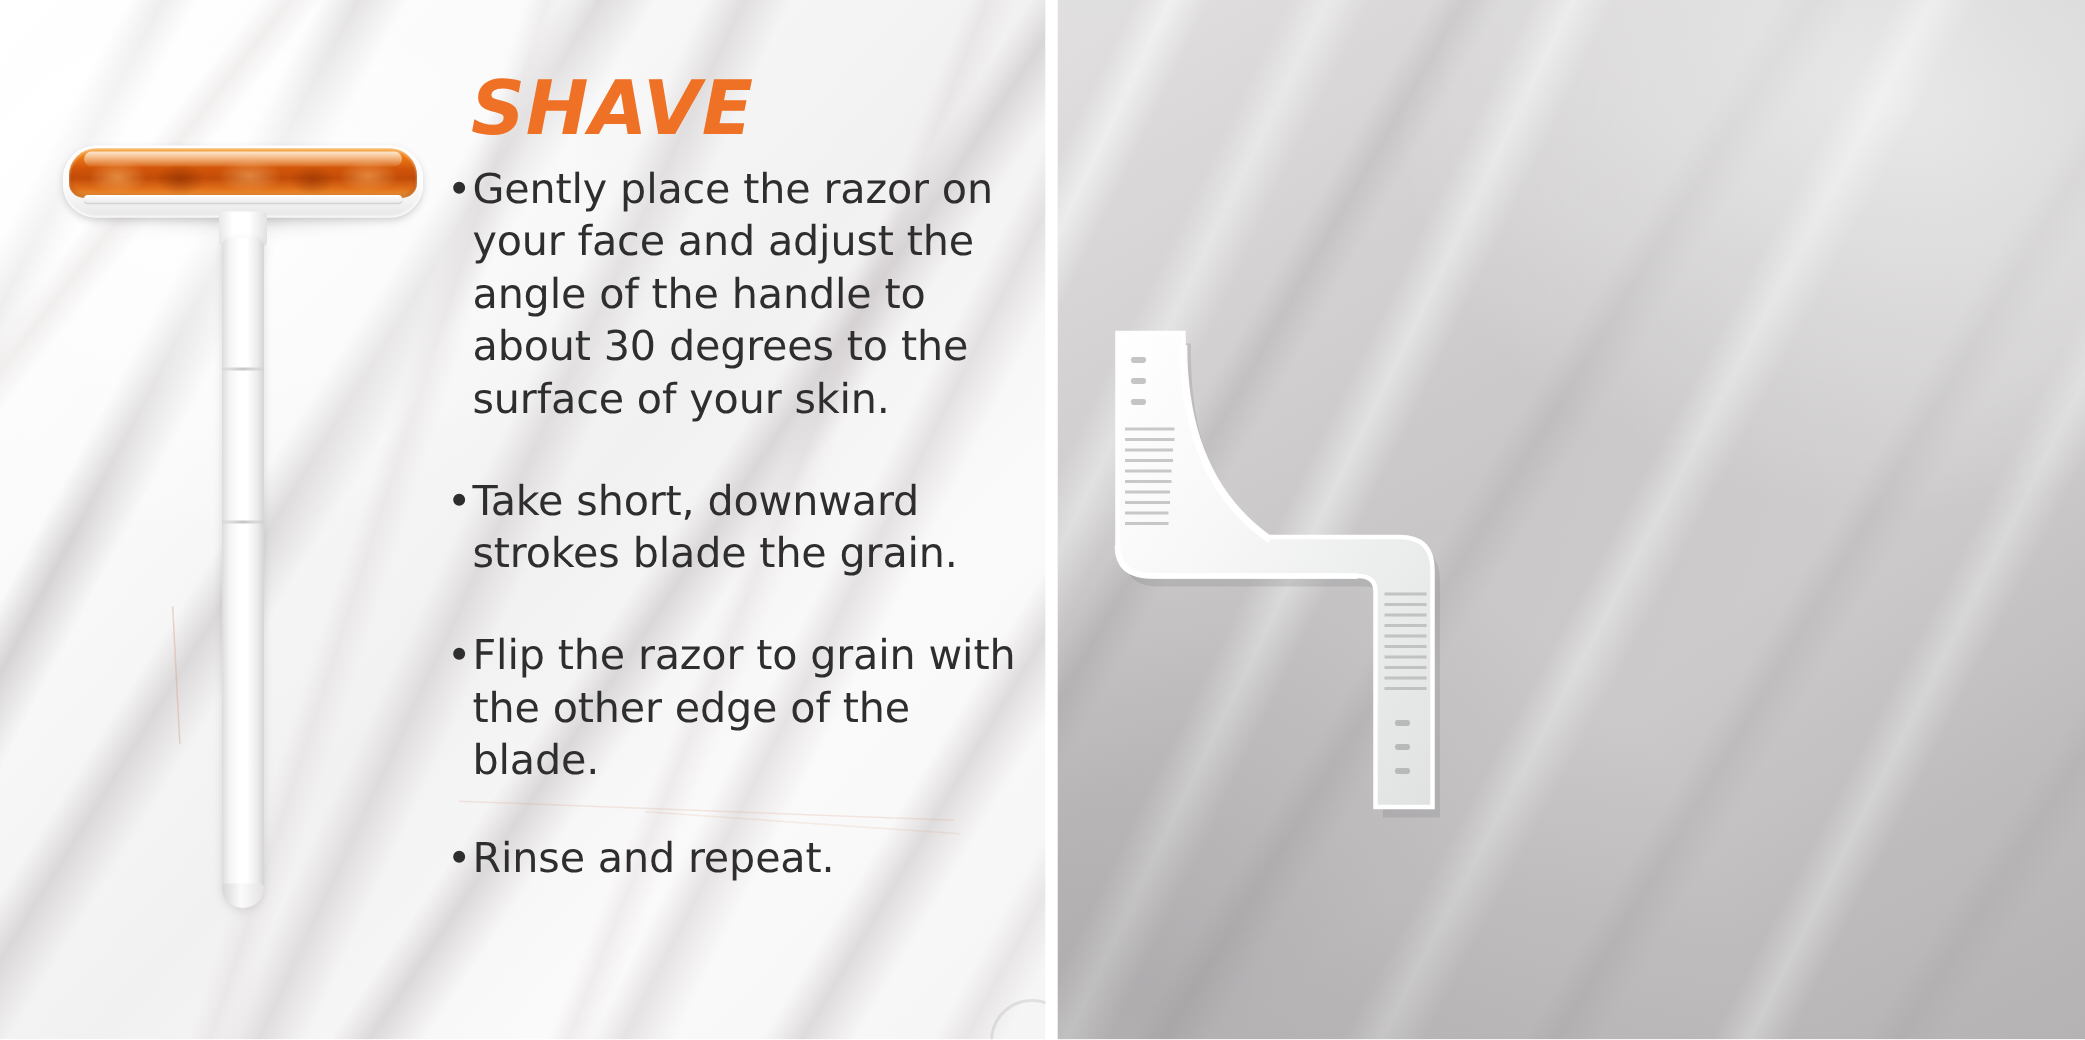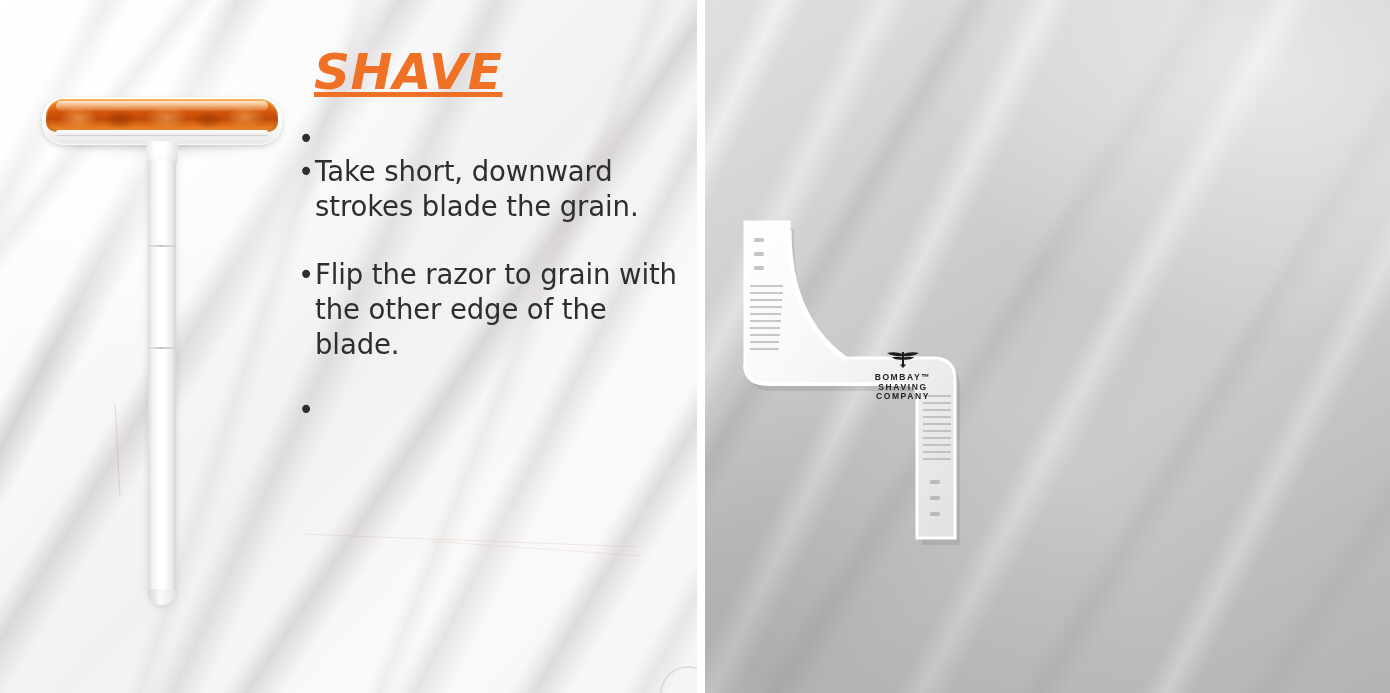--- a/index.html
+++ b/index.html
@@ -66,22 +66,21 @@
       linear-gradient(180deg, rgba(255,255,255,.10) 0%, rgba(0,0,0,.035) 100%);
   }
 
   
   .text-col{position:absolute;z-index:6;}
   .col-shave{left:298px;top:47px;width:382px;}
 
   .title{
     font-weight:bold;font-style:italic;
     font-size:50px;line-height:1;letter-spacing:.5px;
-    margin:0 0 24px 16px;
-    text-decoration:underline;
+    margin:0 0 12px 16px;
   }
   .title-shave{color:#ef7126;}
 
   .bullets{margin:0;padding:0;list-style:none;}
   .bullet{
     position:relative;
     padding-left:17px;
     color:#2e2e2e;
     font-size:27.5px;
     line-height:35px;
@@ -206,34 +205,36 @@
       <div class="handle-seam" style="top:250px;"></div>
       <div class="handle-tip"></div>
     </div>
 
     <div class="text-col col-shave">
       <h1 class="title title-shave">SHAVE</h1>
 
       <ul class="bullets">
         <li class="bullet">
           <span class="dot">•</span>
+          <span>Gently place the razor on your face and adjust the angle of the handle to about 30 degrees to the surface of your skin.</span>
         </li>
         <li class="sp-lg"></li>
         <li class="bullet">
           <span class="dot">•</span>
           <span>Take short, downward strokes blade the grain.</span>
         </li>
         <li class="sp-lg"></li>
         <li class="bullet">
           <span class="dot">•</span>
           <span>Flip the razor to grain with the other edge of the blade.</span>
         </li>
         <li class="sp-md"></li>
         <li class="bullet">
           <span class="dot">•</span>
+          <span>Rinse and repeat.</span>
         </li>
       </ul>
     </div>
 
     <div class="watermark"></div>
   </section>
 
   <div class="gap"></div>
 
   <section class="panel panel-style">
@@ -293,30 +294,17 @@
           <rect x="27" y="58" width="10" height="4" rx="1.6"></rect>
         </g>
 
         <g fill="rgba(150,150,152,.55)">
           <rect x="203" y="272" width="10" height="4" rx="1.6"></rect>
           <rect x="203" y="288" width="10" height="4" rx="1.6"></rect>
           <rect x="203" y="304" width="10" height="4" rx="1.6"></rect>
         </g>
       </svg>
 
-      <div class="logo">
-        <svg class="logo-wing" width="34" height="18" viewBox="0 0 34 18">
-          <path d="M17 2 L17 17" stroke="#1d1d1d" stroke-width="2.1"></path>
-          <path d="M17 4 Q9 1 1 3 Q8 7 17 6 Z" fill="#1d1d1d"></path>
-          <path d="M17 4 Q25 1 33 3 Q26 7 17 6 Z" fill="#1d1d1d"></path>
-          <path d="M17 7.5 Q11 6 5.5 7.5 Q11 10.5 17 9.5 Z" fill="#1d1d1d"></path>
-          <path d="M17 7.5 Q23 6 28.5 7.5 Q23 10.5 17 9.5 Z" fill="#1d1d1d"></path>
-          <path d="M13.8 14.4 L20.2 14.4 L17 18 Z" fill="#1d1d1d"></path>
-        </svg>
-        <span class="logo-line">BOMBAY™</span>
-        <span class="logo-line">SHAVING</span>
-        <span class="logo-line">COMPANY</span>
-      </div>
     </div>
 
   </section>
 
 </div>
 
 </body></html>

